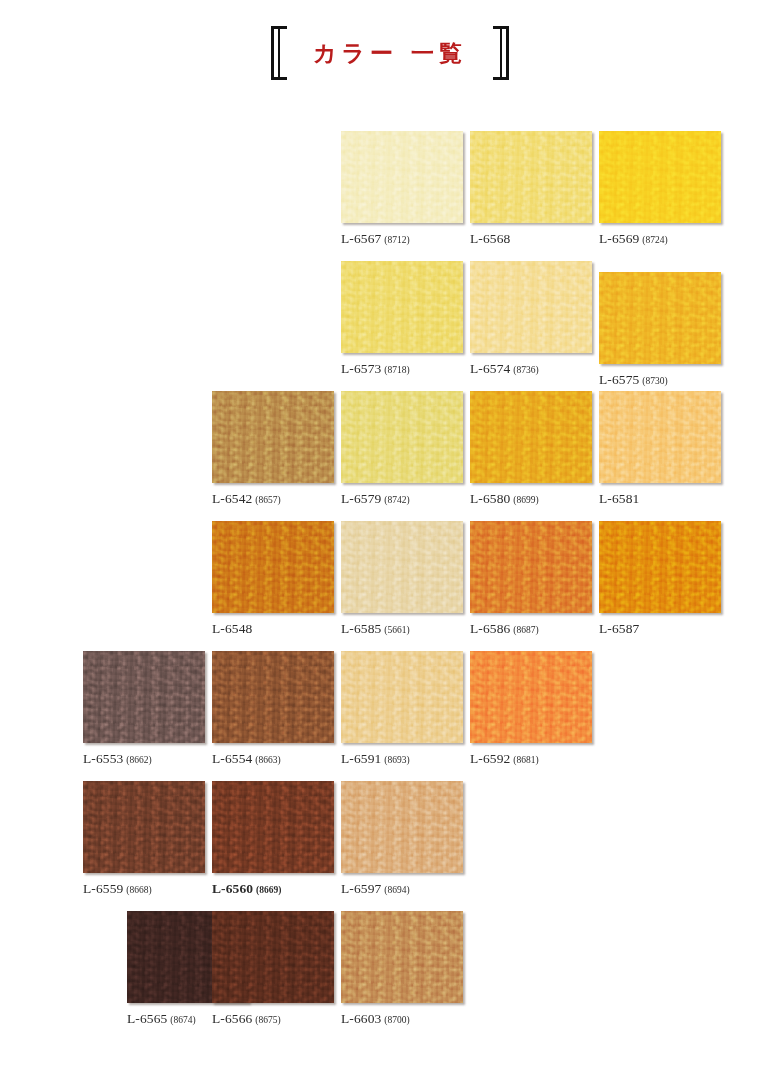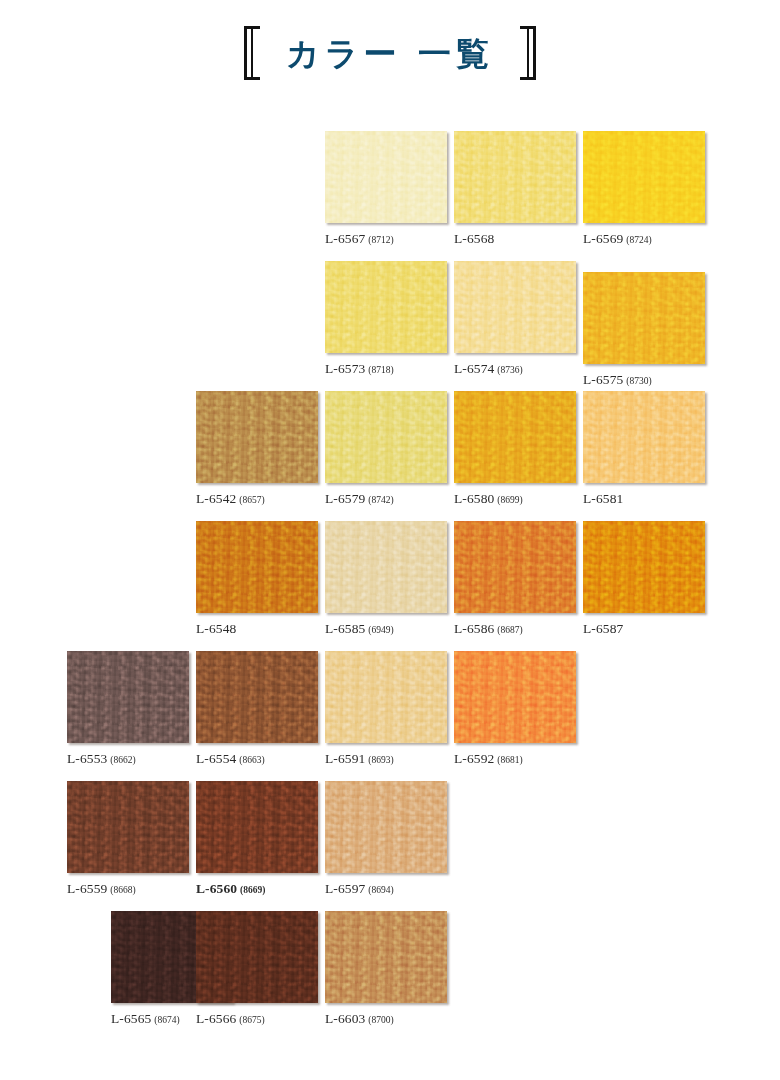--- a/index.html
+++ b/index.html
@@ -67,40 +67,41 @@
     right: 0;
     width: 16px;
     height: 3px;
     background: #111111;
   }
   .title-bracket.right .cap-t { top: 0; }
   .title-bracket.right .cap-b { bottom: 0; }
 
   .title-text {
     font-family: "DejaVu Sans", "Liberation Sans", sans-serif;
-    font-size: 33px;
+    font-size: 23px;
     font-weight: 700;
     letter-spacing: 5px;
-    color: #0c4a6e;
+    color: #b91c1c;
     margin: 4px 26px;
     line-height: 1;
     white-space: nowrap;
   }
 
   
   #grid {
     position: absolute;
     left: 0;
     top: 0;
     width: 780px;
     height: 1080px;
   }
   .swatch-cell {
     position: absolute;
     width: 122px;
+    margin-left: 16px;
   }
   .swatch-chip {
     width: 122px;
     height: 92px;
     position: relative;
     box-shadow: 1.5px 1.5px 2px rgba(90, 80, 70, 0.45);
     overflow: hidden;
   }
   
   .swatch-chip::before {
@@ -220,21 +221,21 @@
     <div class="swatch-cell" style="left: 583px; top: 391px;">
       <div class="swatch-chip" style="background: rgb(247, 199, 114);"></div>
       <div class="swatch-label"><span class="swatch-code">L-6581</span></div>
     </div>
     <div class="swatch-cell" style="left: 196px; top: 521px;">
       <div class="swatch-chip" style="background: rgb(205, 117, 24);"></div>
       <div class="swatch-label"><span class="swatch-code">L-6548</span></div>
     </div>
     <div class="swatch-cell" style="left: 325px; top: 521px;">
       <div class="swatch-chip" style="background: rgb(232, 213, 166);"></div>
-      <div class="swatch-label"><span class="swatch-code">L-6585</span><span class="swatch-sub">(6949)</span></div>
+      <div class="swatch-label"><span class="swatch-code">L-6585</span><span class="swatch-sub">(5661)</span></div>
     </div>
     <div class="swatch-cell" style="left: 454px; top: 521px;">
       <div class="swatch-chip" style="background: rgb(222, 122, 43);"></div>
       <div class="swatch-label"><span class="swatch-code">L-6586</span><span class="swatch-sub">(8687)</span></div>
     </div>
     <div class="swatch-cell" style="left: 583px; top: 521px;">
       <div class="swatch-chip" style="background: rgb(226, 137, 13);"></div>
       <div class="swatch-label"><span class="swatch-code">L-6587</span></div>
     </div>
     <div class="swatch-cell" style="left: 67px; top: 651px;">

